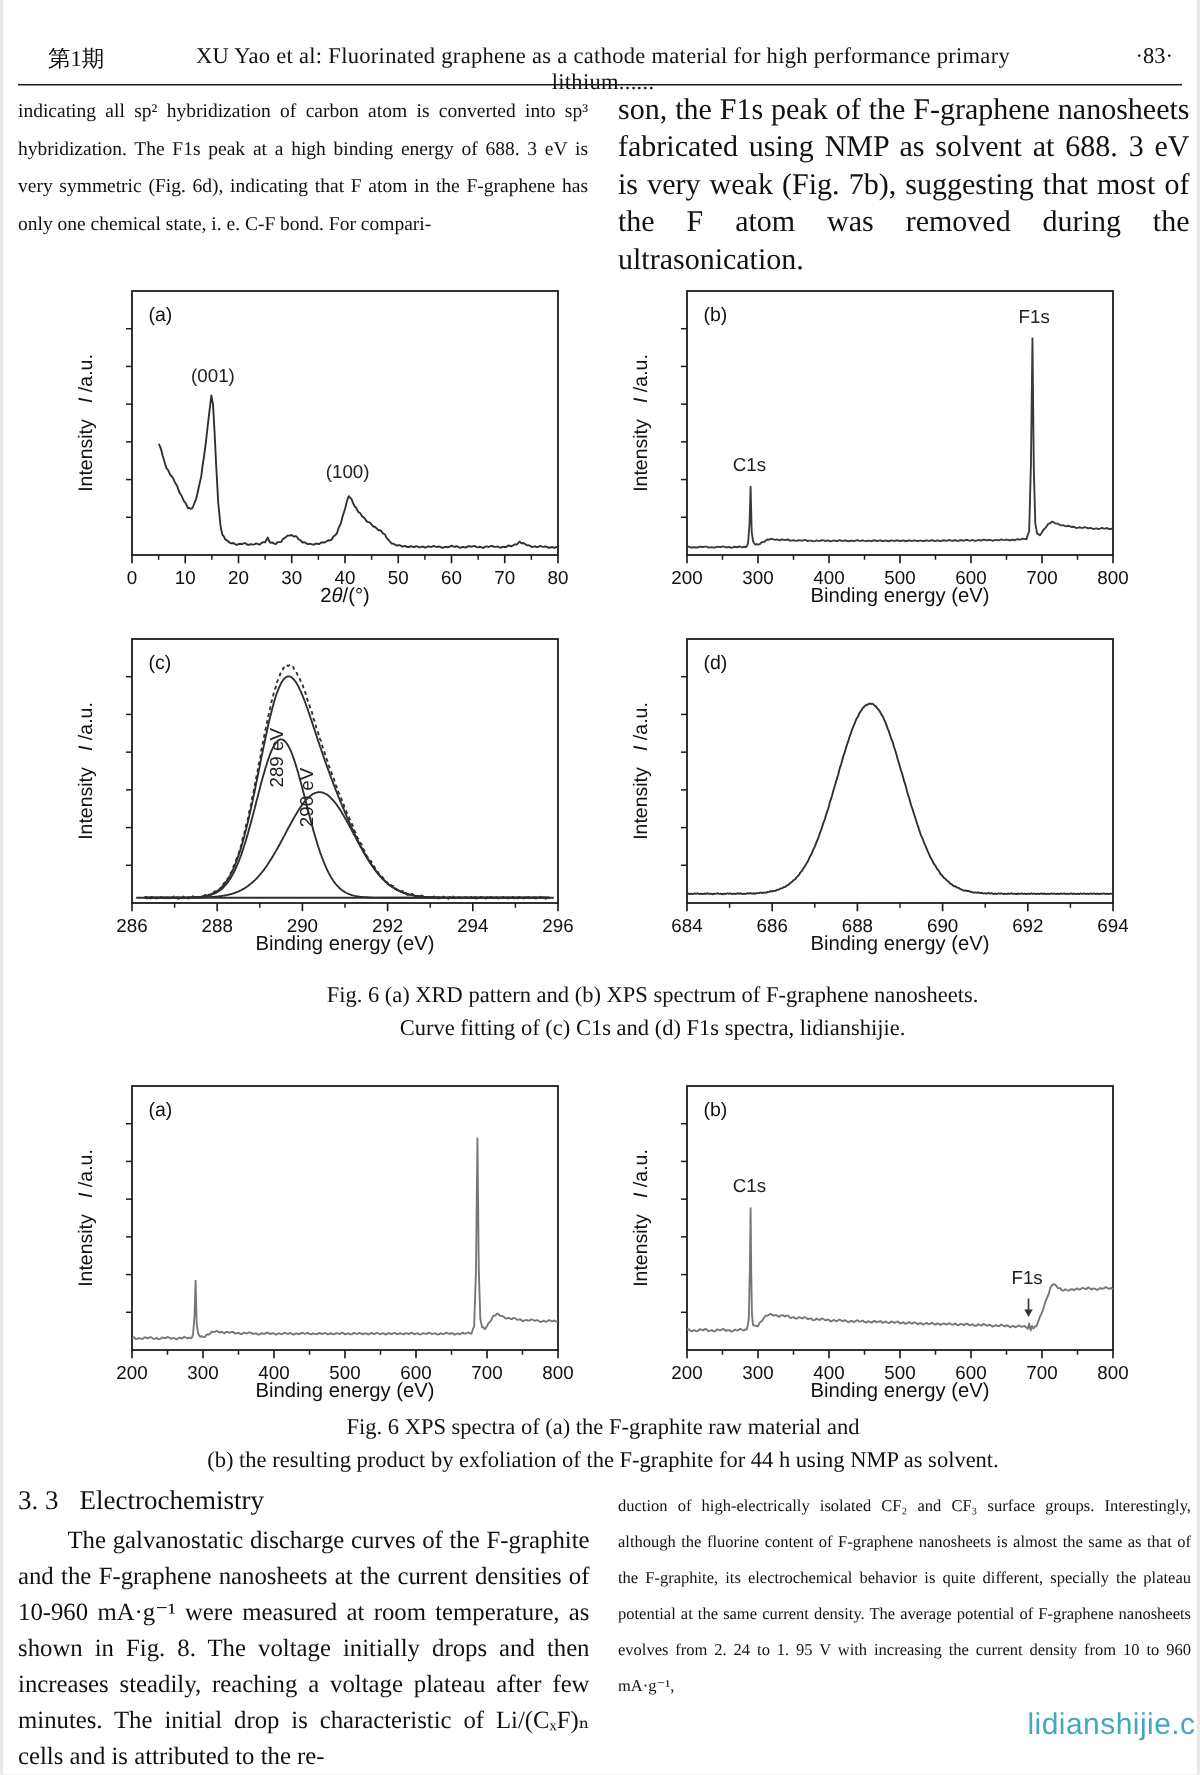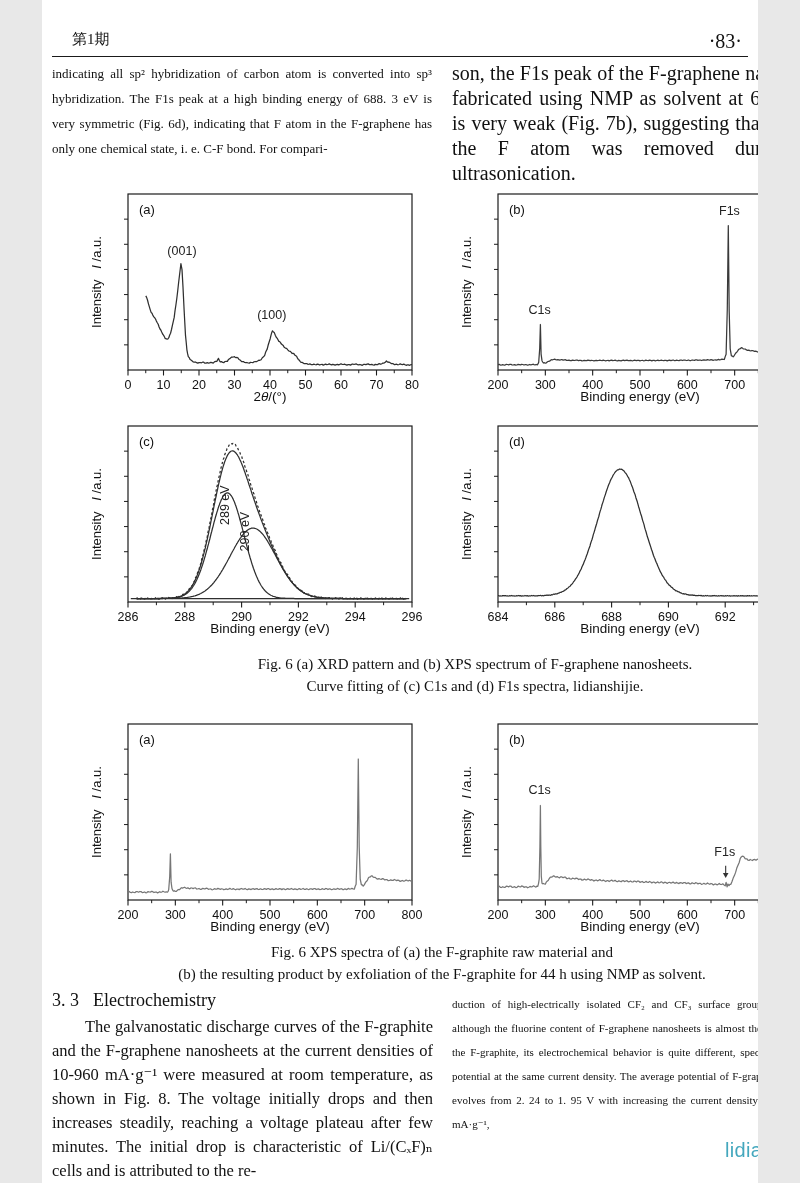--- a/index.html
+++ b/index.html
@@ -1,21 +1,21 @@
 <!DOCTYPE html>
 <html><head>
 <meta charset="utf-8">
 <style>
   html,body{margin:0;padding:0;background:#e8e8e8;}
-  .page{position:relative;width:716px;height:1183px;background:#ffffff;margin:0 auto;
+  .page{position:relative;width:796px;height:1183px;background:#ffffff;margin:0 auto;
         font-family:"Liberation Serif","DejaVu Serif",serif;color:#111;overflow:hidden;}
   
   .hdr-issue{position:absolute;left:30px;top:30px;font-size:15px;}
   .hdr-title{position:absolute;left:105px;top:30px;width:590px;text-align:center;font-size:15px;letter-spacing:0.2px;}
-  .hdr-page{position:absolute;right:16px;top:30px;font-size:20px;}
+  .hdr-page{position:absolute;right:16px;top:30px;font-size:15px;}
   .hdr-rule{position:absolute;left:10px;right:10px;top:56px;border-top:1.6px solid #1a1a1a;}
   
   .para{position:absolute;text-align:justify;}
   .tl{left:10px;top:61px;width:380px;font-size:13px;line-height:25px;}
   .tr{left:410px;top:61px;width:381px;font-size:20px;line-height:25px;}
   .bl{left:10px;top:1015px;width:381px;font-size:16.5px;line-height:24px;}
   .br{left:410px;top:992px;width:382px;font-size:11px;line-height:24px;}
   .bl .indent{display:inline-block;width:2em;}
   .sec-head{position:absolute;left:10px;top:990px;font-size:18px;font-weight:normal;}
   .sec-head .num{margin-right:14px;}
@@ -31,20 +31,21 @@
              font-family:"Liberation Sans","DejaVu Sans",sans-serif;
              font-size:20px;letter-spacing:0.3px;opacity:0.88;
              text-shadow:0 0 2px #ffffff;}
 </style>
 </head>
 <body>
 
 <div class="page">
 
   <div class="hdr-issue">第1期</div>
+  <div class="hdr-title">XU Yao et al: Fluorinated graphene as a cathode material for high performance primary lithium......</div>
   <div class="hdr-page">·83·</div>
   <div class="hdr-rule"></div>
 
   <div class="para tl">indicating all sp² hybridization of carbon atom is converted into sp³ hybridization.  The F1s peak at a high binding energy of 688. 3 eV is very symmetric (Fig. 6d), indicating that F atom in the F-graphene has only one chemical state, i. e.  C-F bond.  For compari-</div>
   <div class="para tr">son, the F1s peak of the F-graphene nanosheets fabricated using NMP as solvent at 688. 3 eV is very weak (Fig. 7b), suggesting that most of the F atom was removed during the ultrasonication.</div>
 
   <div class="panel" id="p6a"><svg width="340" height="228" viewBox="0 0 340 228">
         <rect x="46" y="8" width="284" height="176" fill="none" stroke="#1c1c1c" stroke-width="1.2"></rect>
         <line x1="63.75" y1="184" x2="63.75" y2="187.2" stroke="#1c1c1c" stroke-width="1"></line>
         <line x1="99.25" y1="184" x2="99.25" y2="187.2" stroke="#1c1c1c" stroke-width="1"></line>

